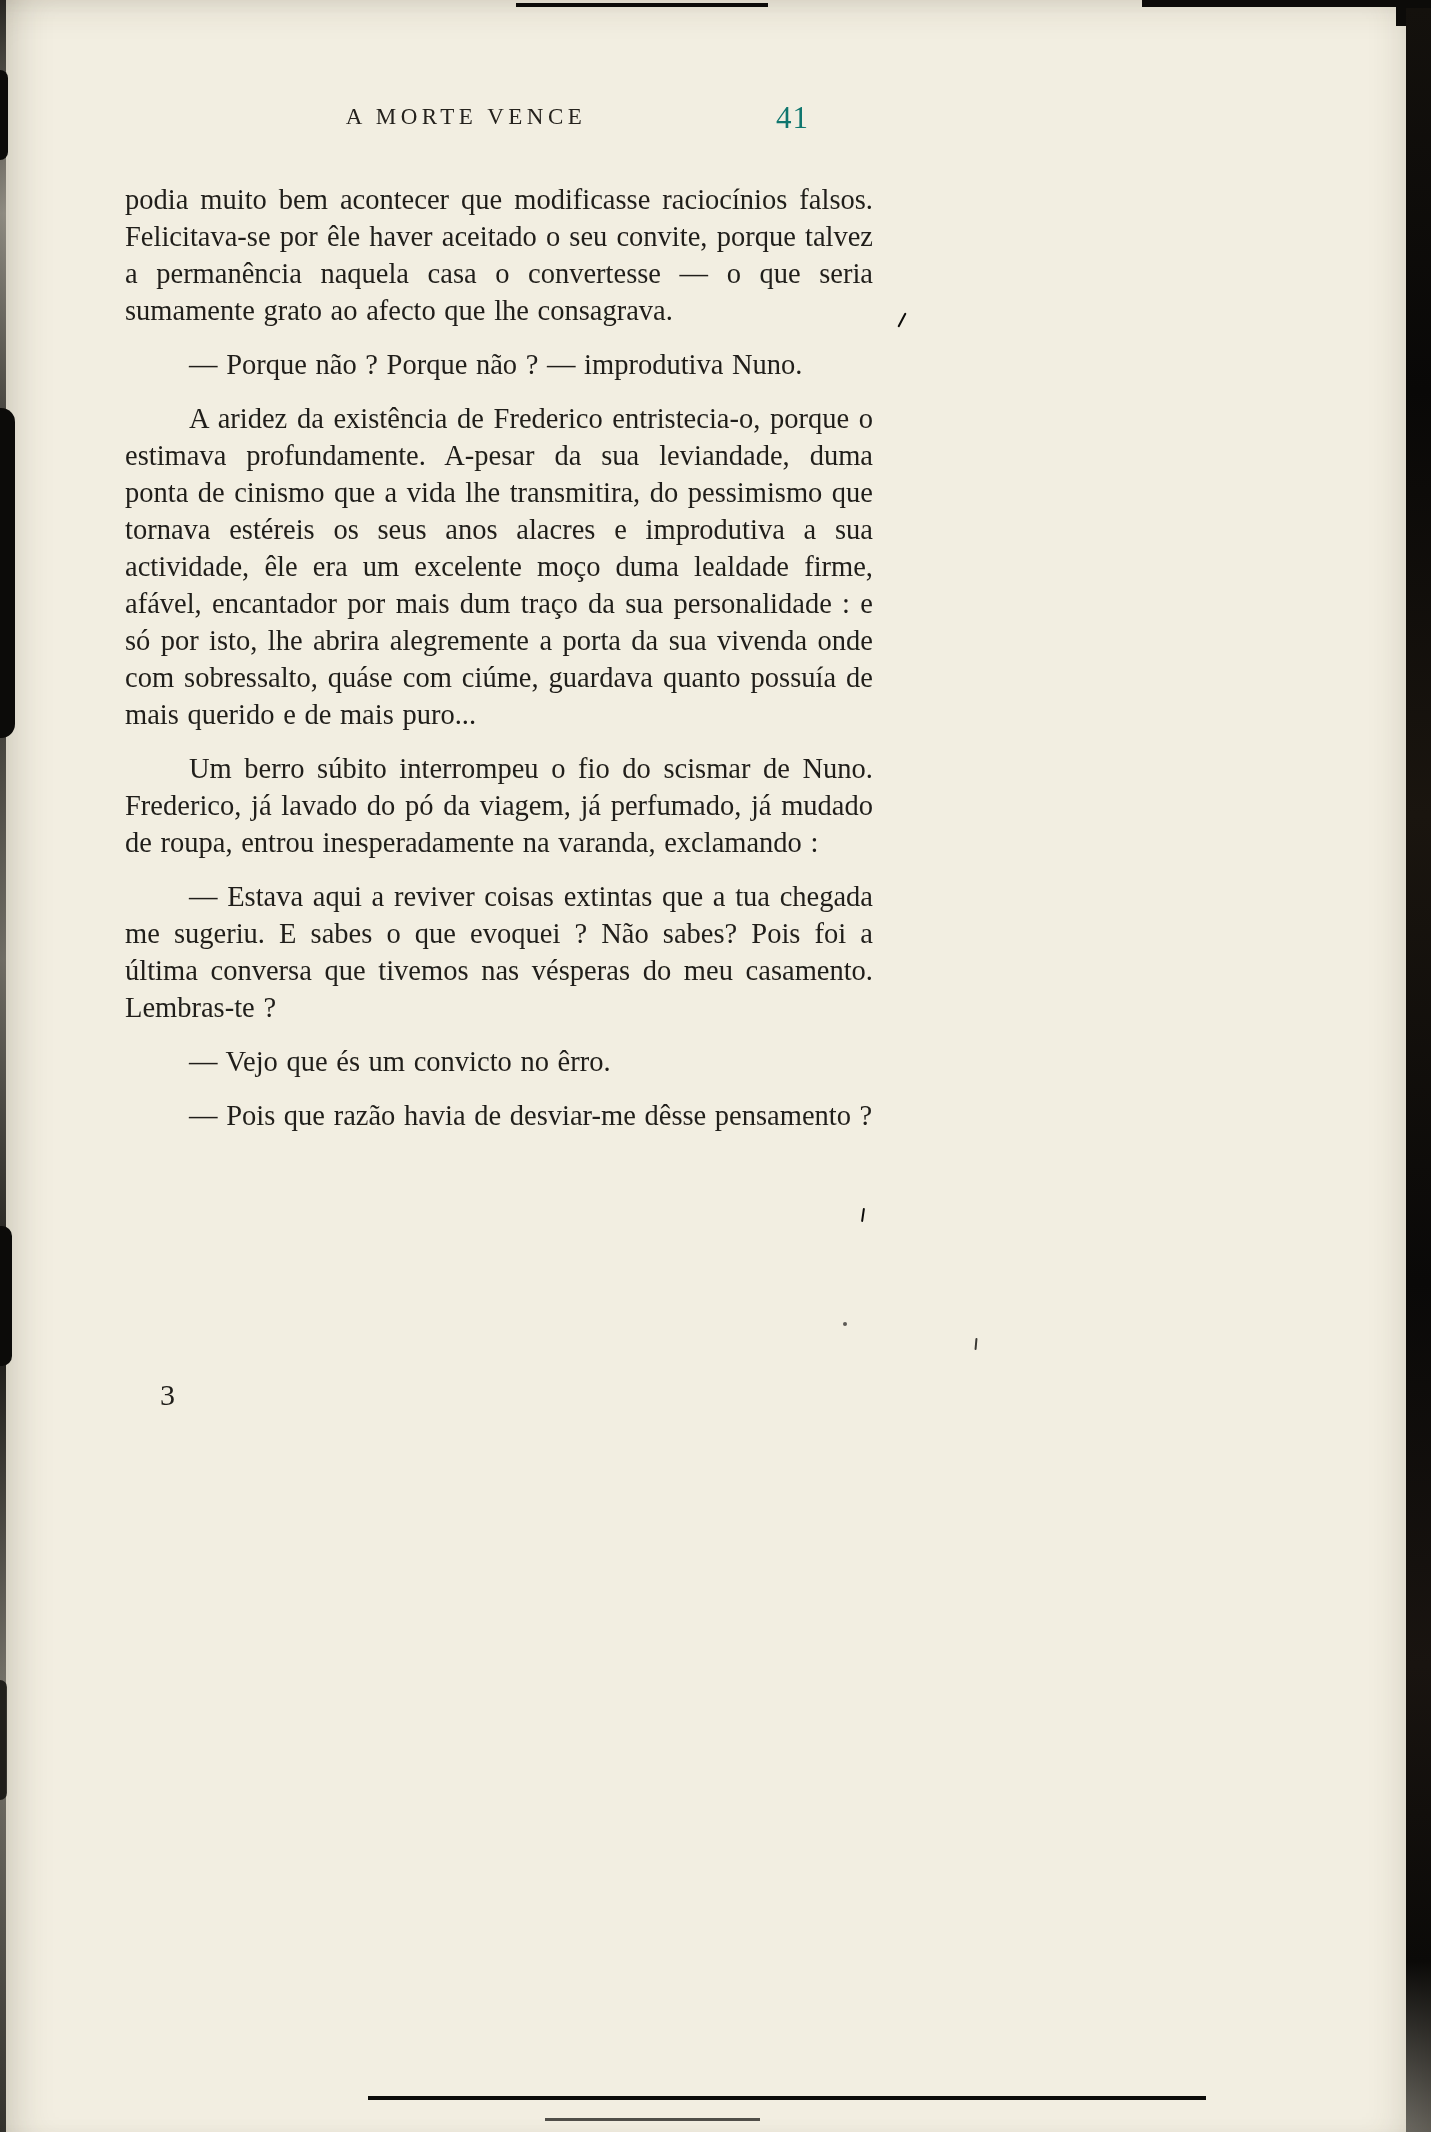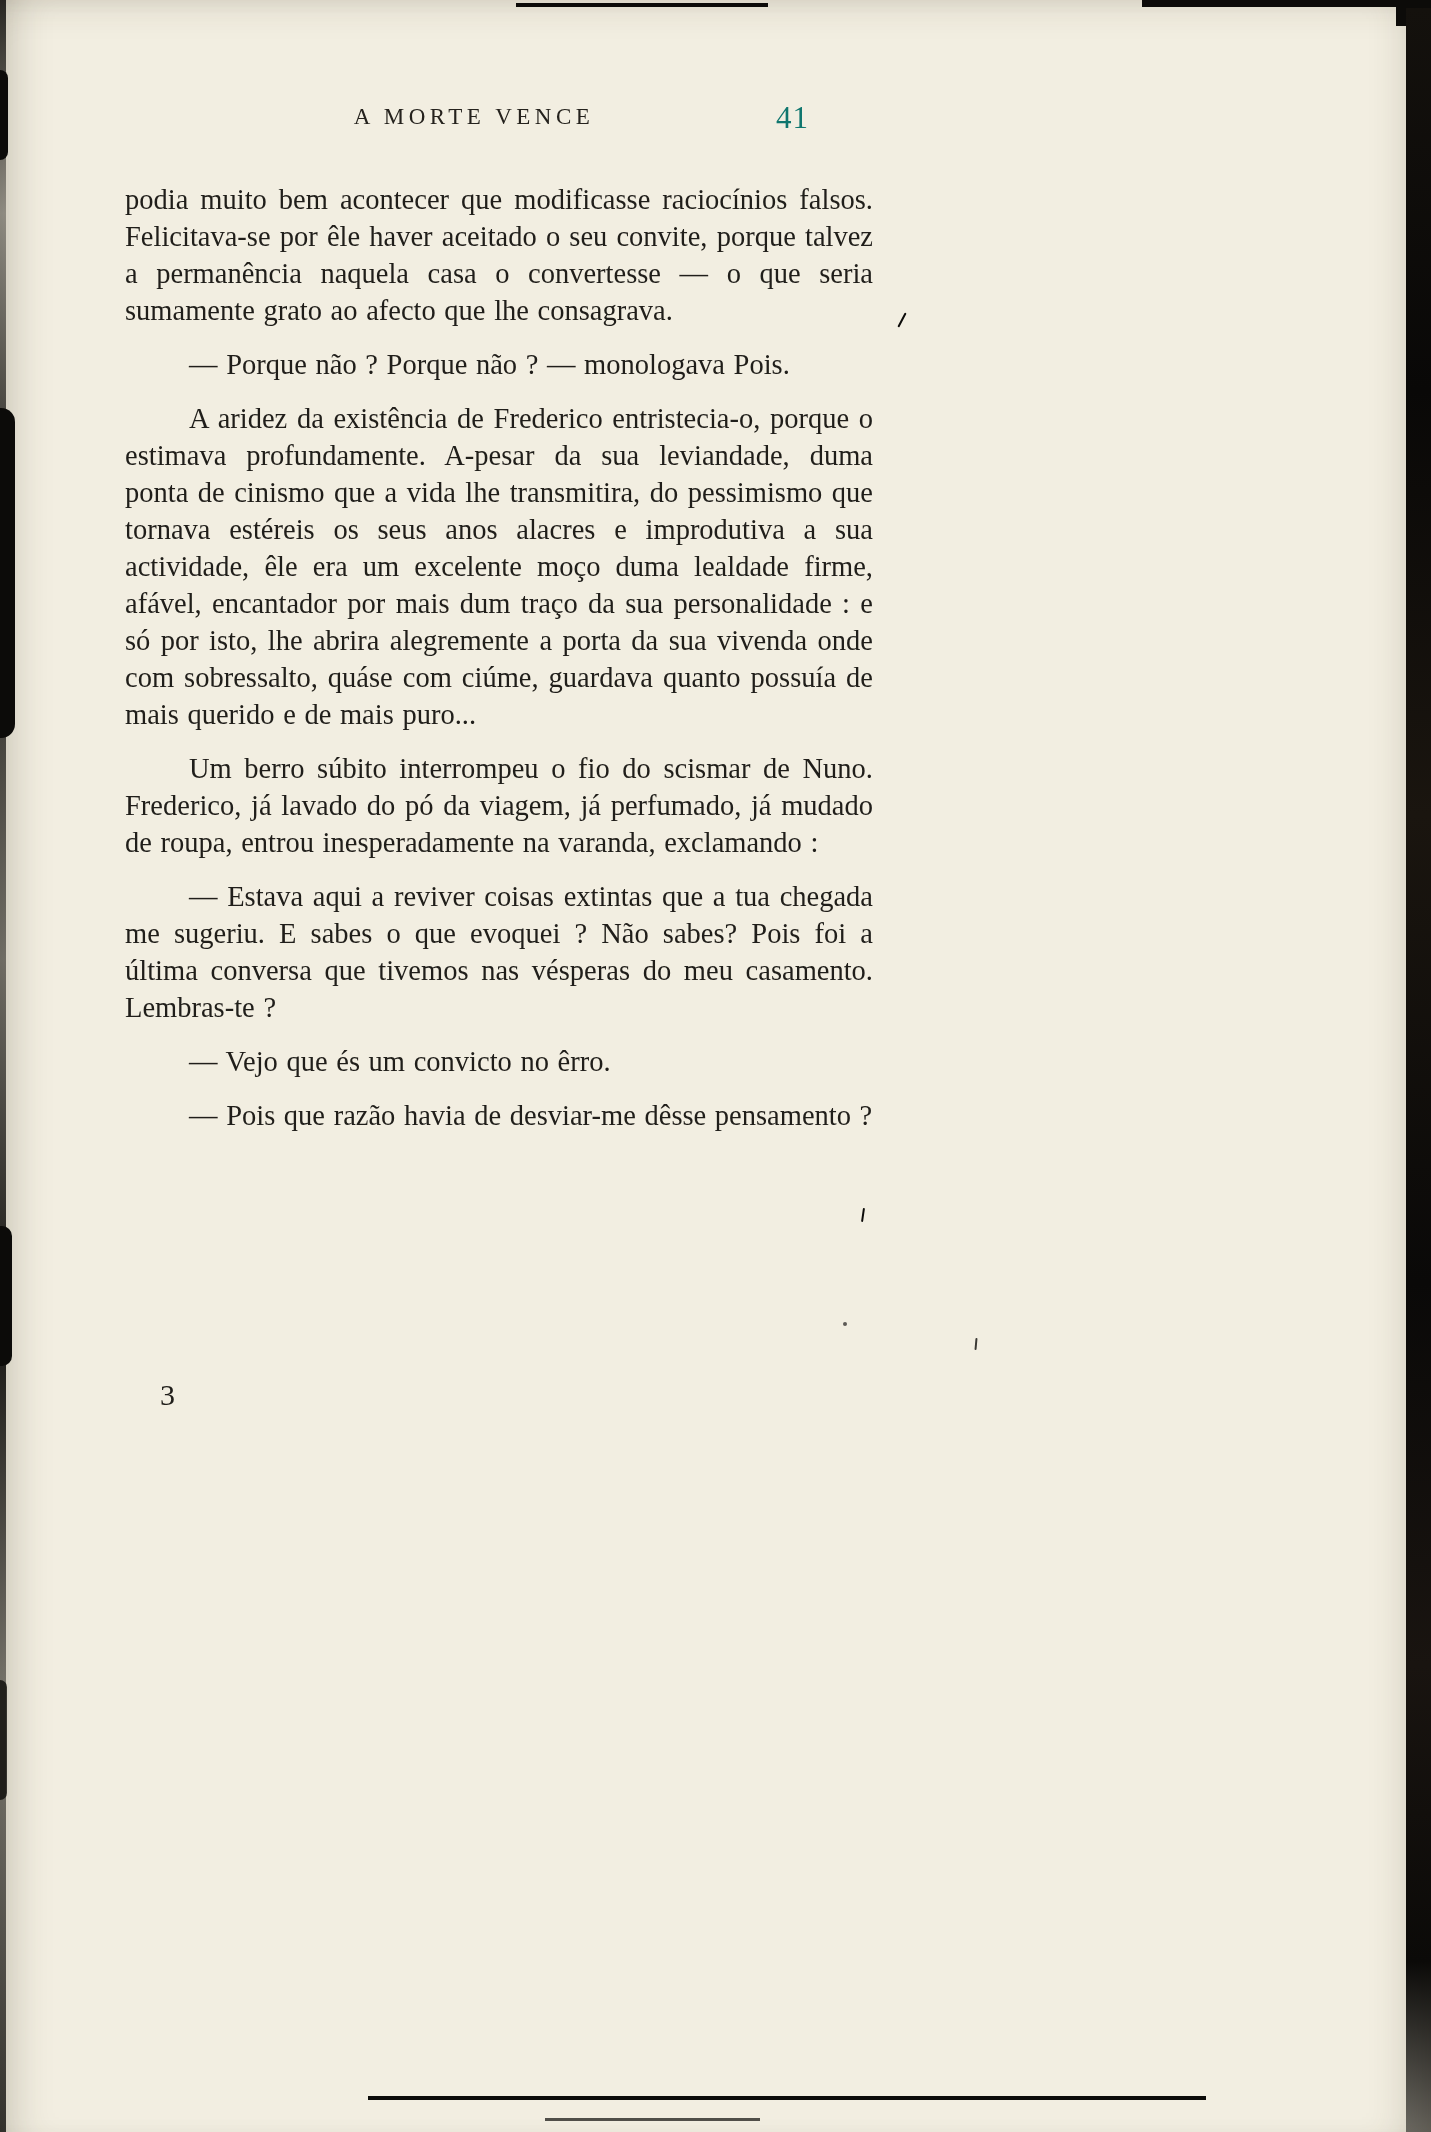--- a/index.html
+++ b/index.html
@@ -60,21 +60,21 @@
   .mark-dot-1  { left: 843px; top: 1322px; width: 4px; height: 4px;  border-radius: 50%; opacity:.65; }
 
   
   .page-header {
     position: absolute;
     left: 108px; top: 100px;
     width: 782px; height: 40px;
   }
   .running-title {
     position: absolute;
-    left: 16px; top: 4px; width: 700px;
+    left: 8px; top: 4px; width: 700px;
     text-align: center;
     font-size: 23px;
     letter-spacing: 4.5px;
     color: #25221d;
   }
   .page-number {
     position: absolute;
     left: 668px; top: 0;
     font-size: 31px;
     letter-spacing: 1px;
@@ -121,21 +121,21 @@
   <div class="artifact mark-tick-2"></div>
   <div class="artifact mark-dot-1"></div>
 
   <header class="page-header">
     <span class="running-title">A MORTE VENCE</span>
     <span class="page-number">41</span>
   </header>
 
   <main class="text-block">
     <p class="noindent">podia muito bem acontecer que modificasse raciocínios falsos. Felicitava-se por êle haver aceitado o seu convite, porque talvez a permanência naquela casa o convertesse — o que seria sumamente grato ao afecto que lhe consagrava.</p>
-    <p>— Porque não ? Porque não ? — monologava Pois.</p>
+    <p>— Porque não ? Porque não ? — improdutiva Nuno.</p>
     <p>A aridez da existência de Frederico entristecia-o, porque o estimava profundamente. A-pesar da sua leviandade, duma ponta de cinismo que a vida lhe transmitira, do pessimismo que tornava estéreis os seus anos alacres e improdutiva a sua actividade, êle era um excelente moço duma lealdade firme, afável, encantador por mais dum traço da sua personalidade : e só por isto, lhe abrira alegremente a porta da sua vivenda onde com sobressalto, quáse com ciúme, guardava quanto possuía de mais querido e de mais puro...</p>
     <p>Um berro súbito interrompeu o fio do scismar de Nuno. Frederico, já lavado do pó da viagem, já perfumado, já mudado de roupa, entrou inesperadamente na varanda, exclamando :</p>
     <p>— Estava aqui a reviver coisas extintas que a tua chegada me sugeriu. E sabes o que evoquei ? Não sabes? Pois foi a última conversa que tivemos nas vésperas do meu casamento. Lembras-te ?</p>
     <p>— Vejo que és um convicto no êrro.</p>
     <p>— Pois que razão havia de desviar-me dêsse pensamento ?</p>
   </main>
 
   <div class="signature">3</div>
 
 </div>

